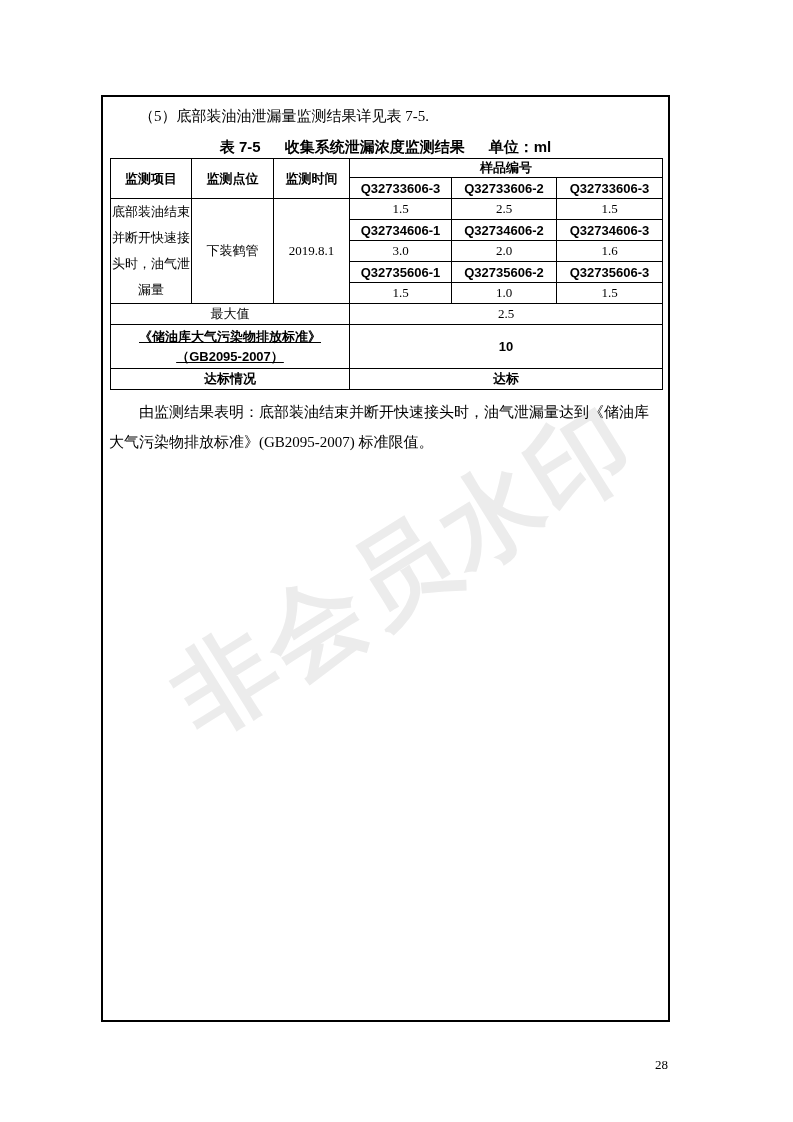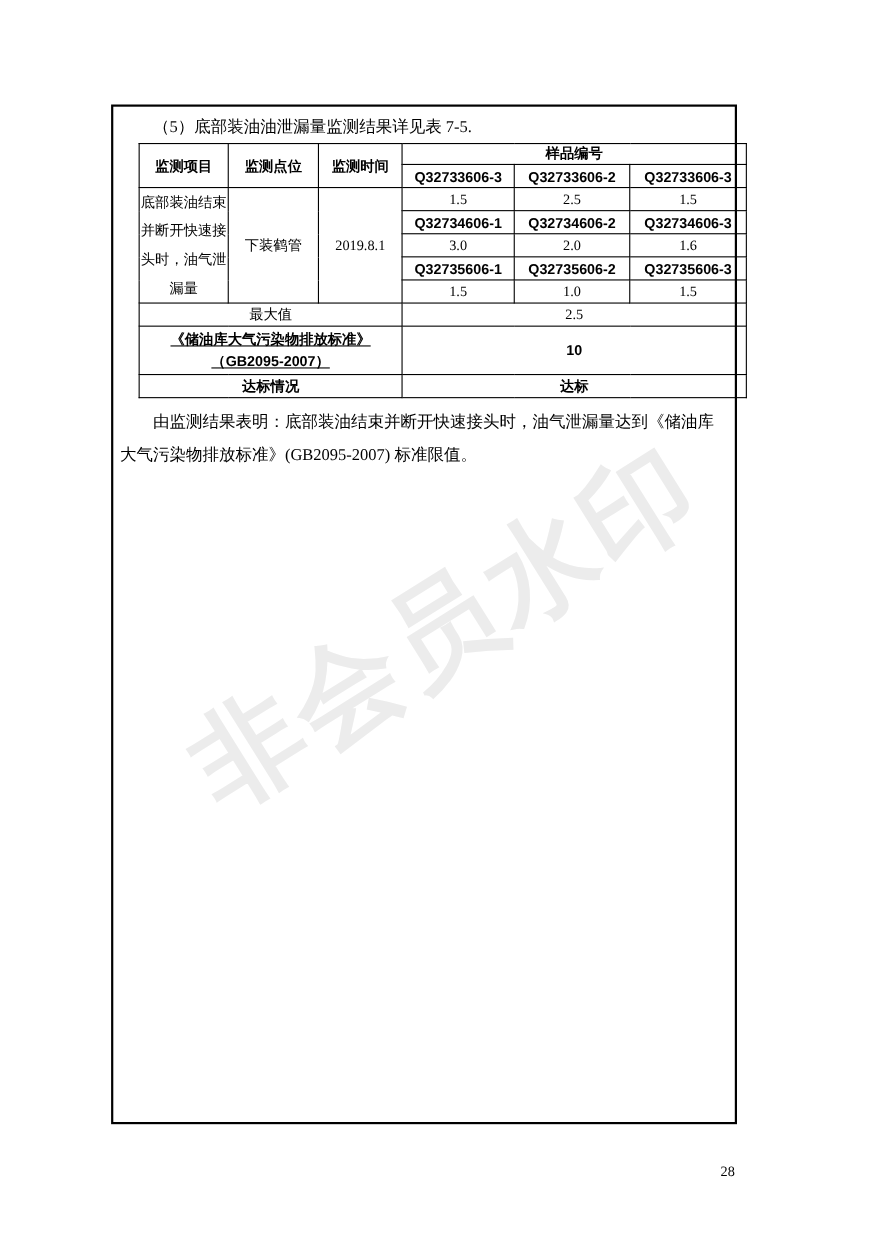--- a/index.html
+++ b/index.html
@@ -51,21 +51,21 @@
     text-align: center;
     font-family: "Liberation Sans", sans-serif;
     font-weight: bold;
     font-size: 15px;
     line-height: 16px;
   }
   .table-title span { margin: 0 12px; }
   table.monitor {
     border-collapse: collapse;
     margin-top: 3px;
-    margin-left: 17px;
+    margin-left: 1px;
     table-layout: fixed;
     width: 553px;
   }
   table.monitor td {
     border: 1px solid #000;
     text-align: center;
     vertical-align: middle;
     font-size: 13px;
     padding: 0;
     overflow: hidden;
@@ -106,20 +106,23 @@
 </style>
 </head>
 <body>
 
 <div class="watermark">非会员水印</div>
 
 <div class="page-frame">
 
   <p class="intro">（5）底部装油油泄漏量监测结果详见表 7-5.</p>
 
+  <div class="table-title">
+    <span>表 7-5</span><span>收集系统泄漏浓度监测结果</span><span>单位：ml</span>
+  </div>
 
   <table class="monitor">
     <colgroup>
       <col style="width:81px">
         <col style="width:82px">
         <col style="width:76px">
       <col style="width:102px">
         <col style="width:105px">
         <col style="width:106px">
     </colgroup>

